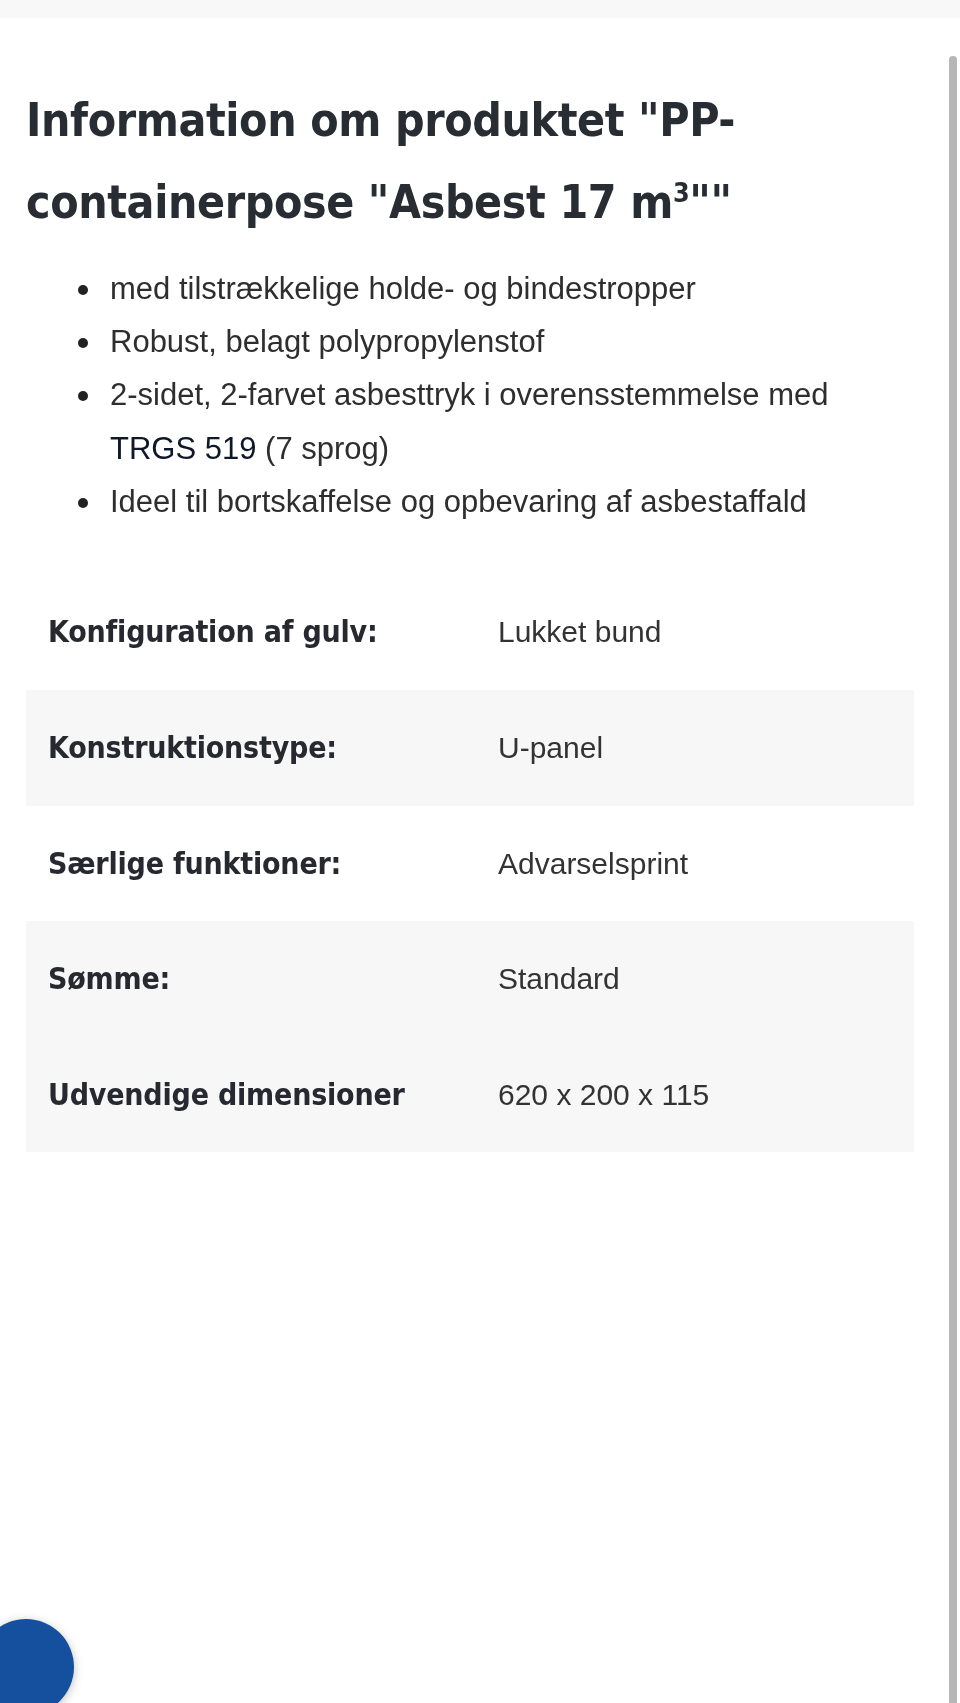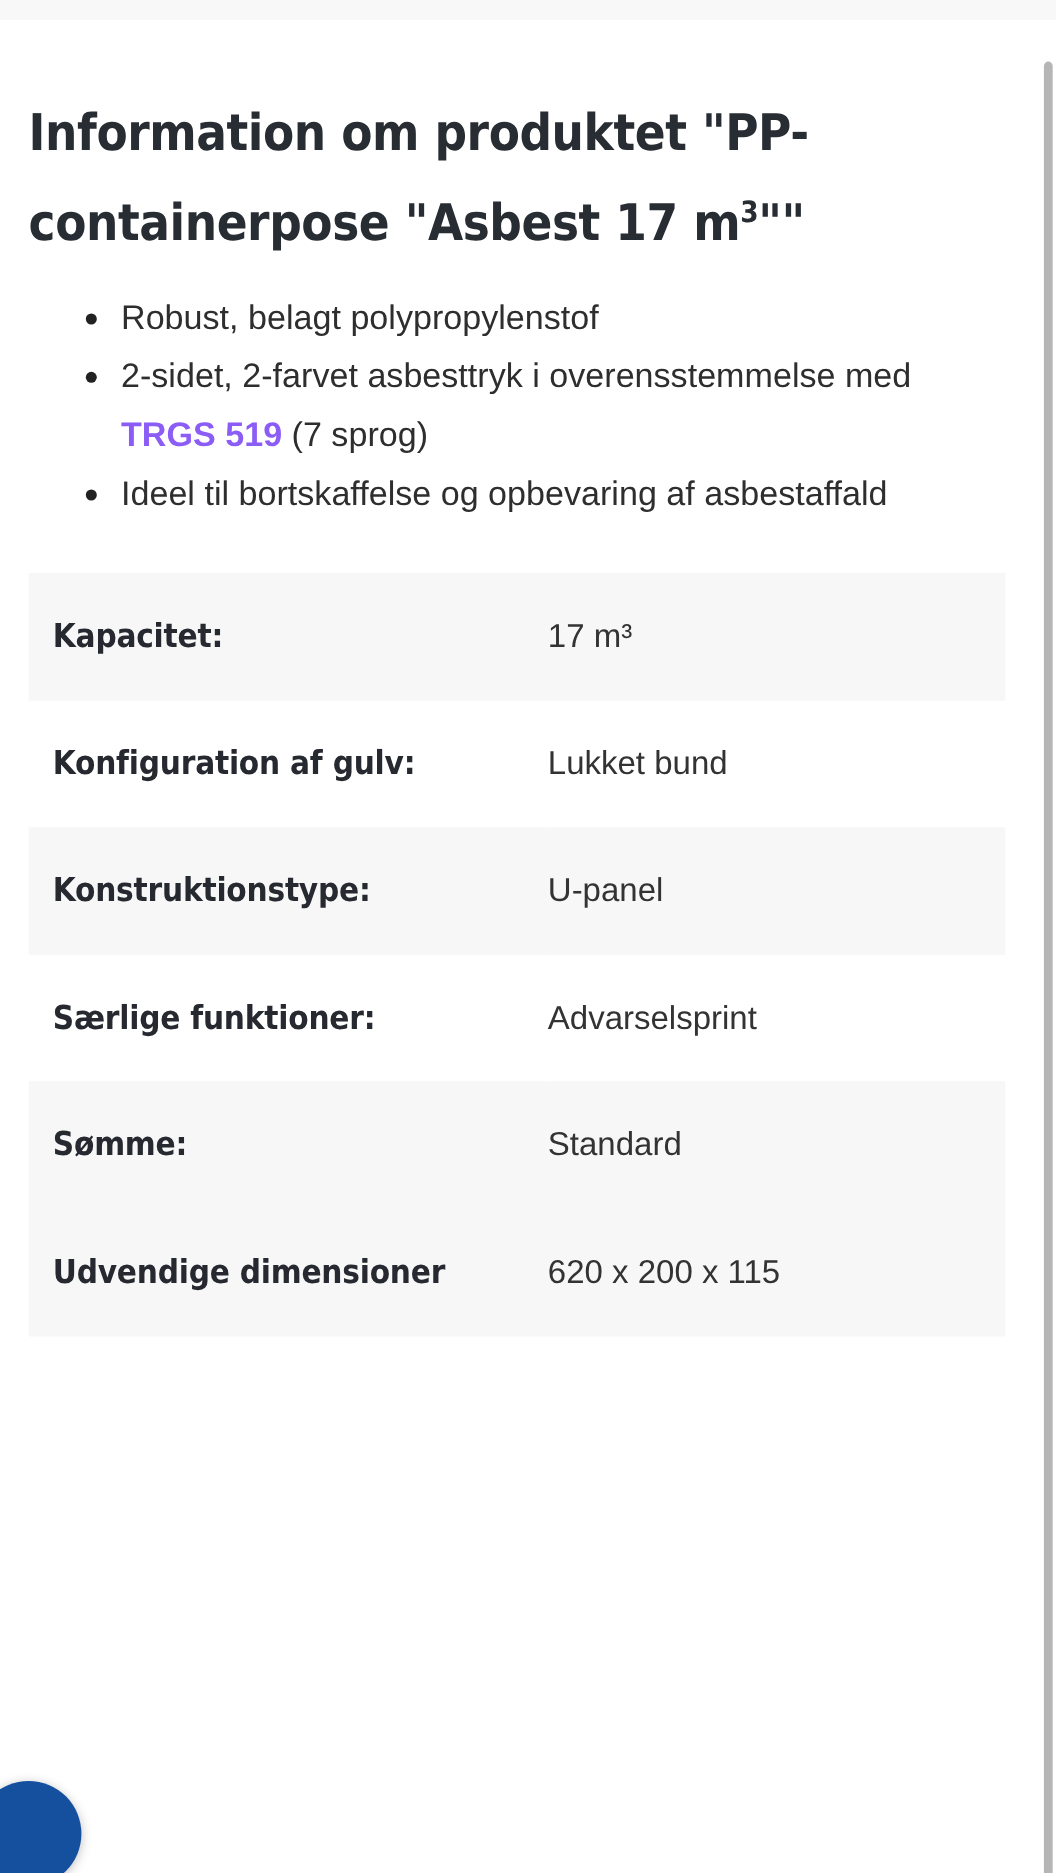--- a/index.html
+++ b/index.html
@@ -84,22 +84,22 @@
     position: absolute;
     left: 0;
     top: 23px;
     width: 10px;
     height: 10px;
     border-radius: 50%;
     background: #222222;
   }
   .feature-list li b,
   .feature-list li strong {
-    font-weight: 700;
-    color: #8b5cf6;
+    font-weight: 400;
+    color: #0f172a;
   }
 
   
   .spec-table {
     margin-top: 46px;
     width: 888px;
     border-collapse: collapse;
     table-layout: fixed;
   }
   .spec-table tr.alt {
@@ -164,31 +164,28 @@
 <div class="top-strip"></div>
 
 <div class="viewport">
   <div class="page">
 
     <h1 class="product-heading">
       <span>Information om produktet "PP-containerpose "Asbest 17 m</span><sup>3</sup><span>""</span>
     </h1>
 
     <ul class="feature-list">
+      <li><span>med tilstrækkelige holde- og bindestropper</span></li>
       <li><span>Robust, belagt polypropylenstof</span></li>
       <li><span>2-sidet, 2-farvet asbesttryk i overensstemmelse med </span><b>TRGS 519</b><span> (7 sprog)</span></li>
       <li><span>Ideel til bortskaffelse og opbevaring af asbestaffald</span></li>
     </ul>
 
     <table class="spec-table">
       <tbody>
-        <tr class="alt">
-          <td class="spec-label">Kapacitet:</td>
-          <td class="spec-value">17 m³</td>
-        </tr>
         <tr>
           <td class="spec-label">Konfiguration af gulv:</td>
           <td class="spec-value">Lukket bund</td>
         </tr>
         <tr class="alt">
           <td class="spec-label">Konstruktionstype:</td>
           <td class="spec-value">U-panel</td>
         </tr>
         <tr>
           <td class="spec-label">Særlige funktioner:</td>

